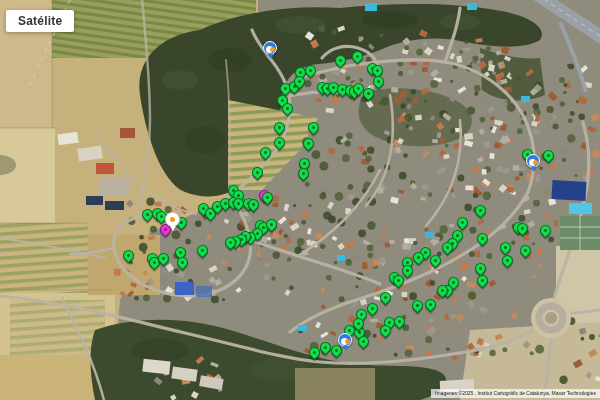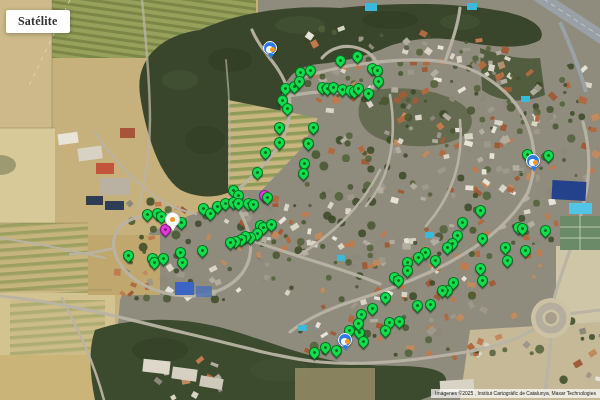--- a/index.html
+++ b/index.html
@@ -2,21 +2,21 @@
 <html style="--pin_green: #12dd4c; --pin_green_border: #076b22; --pin_magenta: #e23ad6; --pin_magenta_border: #8c1583; --poi_blue: #2e7ade; --poi_orange: #f59a1e;"><head>
 <meta charset="utf-8">
 <style>
   html,body{margin:0;padding:0;background:#fff;font-family:"Liberation Sans",sans-serif;}
   #app{position:relative;width:600px;height:400px;overflow:hidden;background:#8f8b7d;}
   #app svg.map-bg{position:absolute;inset:0;width:100%;height:100%;display:block;}
   .layer{position:absolute;inset:0;}
   
   .maptype-btn{position:absolute;left:6px;top:10px;background:#fff;color:#333;
     font-size:12px;font-weight:700;padding:4px 12px;border:none;cursor:pointer;
-    box-shadow:0 1px 4px rgba(0,0,0,.3);border-radius:2px;letter-spacing:.2px;font-family:Liberation Serif, serif;}
+    box-shadow:0 1px 4px rgba(0,0,0,.3);border-radius:2px;letter-spacing:.2px;}
   
   .attrib{position:absolute;right:0;bottom:2px;background:rgba(255,255,255,.7);
     color:#1a1a1a;font-size:5px;line-height:9px;padding:0 4px;white-space:nowrap;}
   
   .gpin,.mpin{position:absolute;width:11px;height:11px;box-sizing:border-box;
     border-radius:50% 50% 50% 0;transform:rotate(-45deg);
     box-shadow:-1px 1px 1px rgba(0,0,0,.35);}
   .gpin{background:var(--pin_green,#12dd4c);border:1.5px solid var(--pin_green_border,#076b22);}
   .gpin::after,.mpin::after{content:"";position:absolute;width:3px;height:3px;border-radius:50%;left:2.5px;top:2.5px;}
   .gpin::after{background:var(--pin_green_border,#076b22);}

